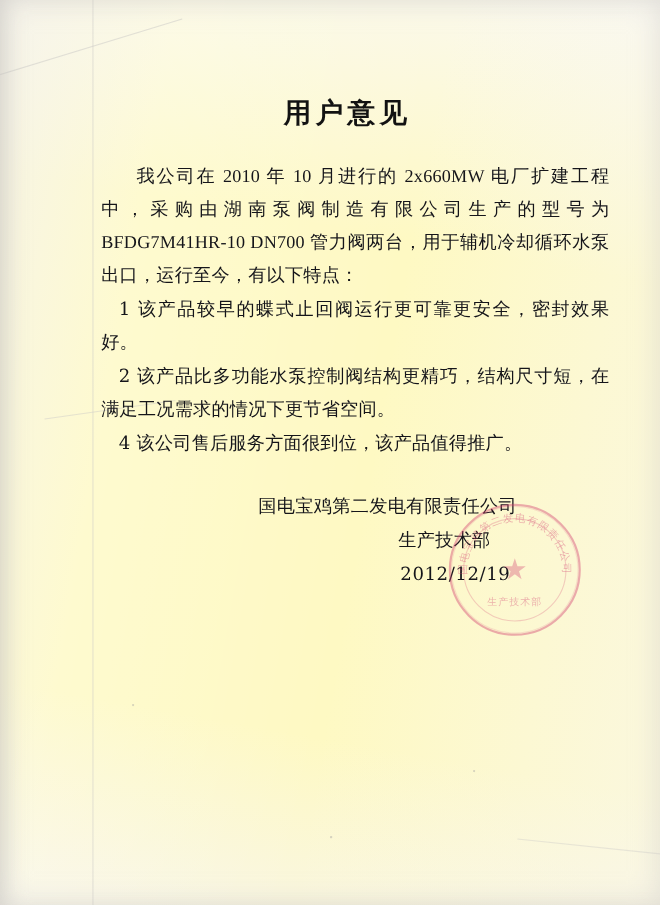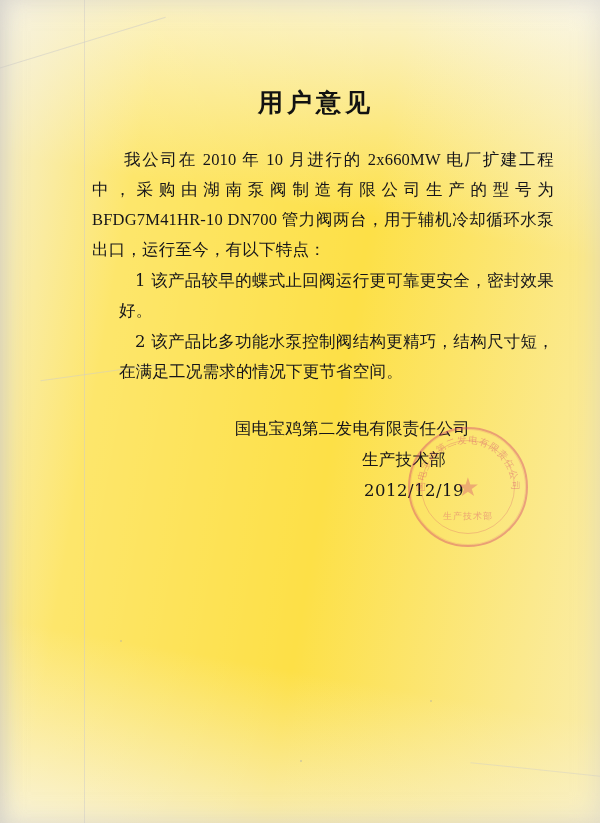--- a/index.html
+++ b/index.html
@@ -12,21 +12,21 @@
     background: #ffffff;
     font-family: "DejaVu Serif", "Liberation Serif", serif;
     overflow: hidden;
   }
 
   
   #scan-page {
     position: relative;
     width: 600px;
     height: 823px;
-    background: #fde047;
+    background: #fef9c3;
     overflow: hidden;
   }
 
   
   #paper-tint {
     position: absolute;
     inset: 0;
     background:
       linear-gradient(100deg, rgba(245,243,238,0.85) 0%, rgba(255,255,255,0.2) 22%, rgba(255,255,255,0) 55%, rgba(248,246,242,0.6) 100%),
       linear-gradient(190deg, rgba(250,249,245,0.9) 0%, rgba(255,255,255,0) 28%, rgba(255,255,255,0) 78%, rgba(247,245,241,0.8) 100%);
@@ -84,21 +84,21 @@
 
   .para {
     font-size: 16.5px;
     line-height: 30px;
     text-align: justify;
     margin: 0 0 1px 0;
     color: #15151a;
     letter-spacing: 0.2px;
   }
   .para.indent { text-indent: 32px; font-family: Liberation Serif, serif; }
-  .para.indent-sm { text-indent: 16px; margin-left: 27px; }
+  .para.indent-sm { text-indent: 16px; }
 
   #signature-block {
     margin-top: 26px;
     text-align: right;
     padding-right: 84px;
     position: relative;
   }
   .sig-line {
     font-size: 16.5px;
     line-height: 31px;
@@ -181,20 +181,21 @@
   <div class="speck" style="left:430px; top:700px; width:2px; height:2px;"></div>
   <div class="speck" style="left:300px; top:760px; width:1.5px; height:1.5px;"></div>
 
   <div id="doc-body">
 
     <h1 id="doc-title">用户意见</h1>
 
     <p class="para indent">我公司在 2010 年 10 月进行的 2x660MW 电厂扩建工程中，采购由湖南泵阀制造有限公司生产的型号为 BFDG7M41HR-10 DN700 管力阀两台，用于辅机冷却循环水泵出口，运行至今，有以下特点：</p>
     <p class="para indent-sm">1 该产品较早的蝶式止回阀运行更可靠更安全，密封效果好。</p>
     <p class="para indent-sm">2 该产品比多功能水泵控制阀结构更精巧，结构尺寸短，在满足工况需求的情况下更节省空间。</p>
+    <p class="para indent-sm">4 该公司售后服务方面很到位，该产品值得推广。</p>
 
     <div id="signature-block">
       <div class="sig-line" id="sig-company">国电宝鸡第二发电有限责任公司</div>
       <div class="sig-line" id="sig-dept">生产技术部</div>
       <div class="sig-line" id="sig-date">2012/12/19</div>
 
       <div id="company-stamp">
         <div id="stamp-inner-ring"></div>
         <svg id="stamp-arc-text" viewBox="0 0 116 116">
           <defs>

